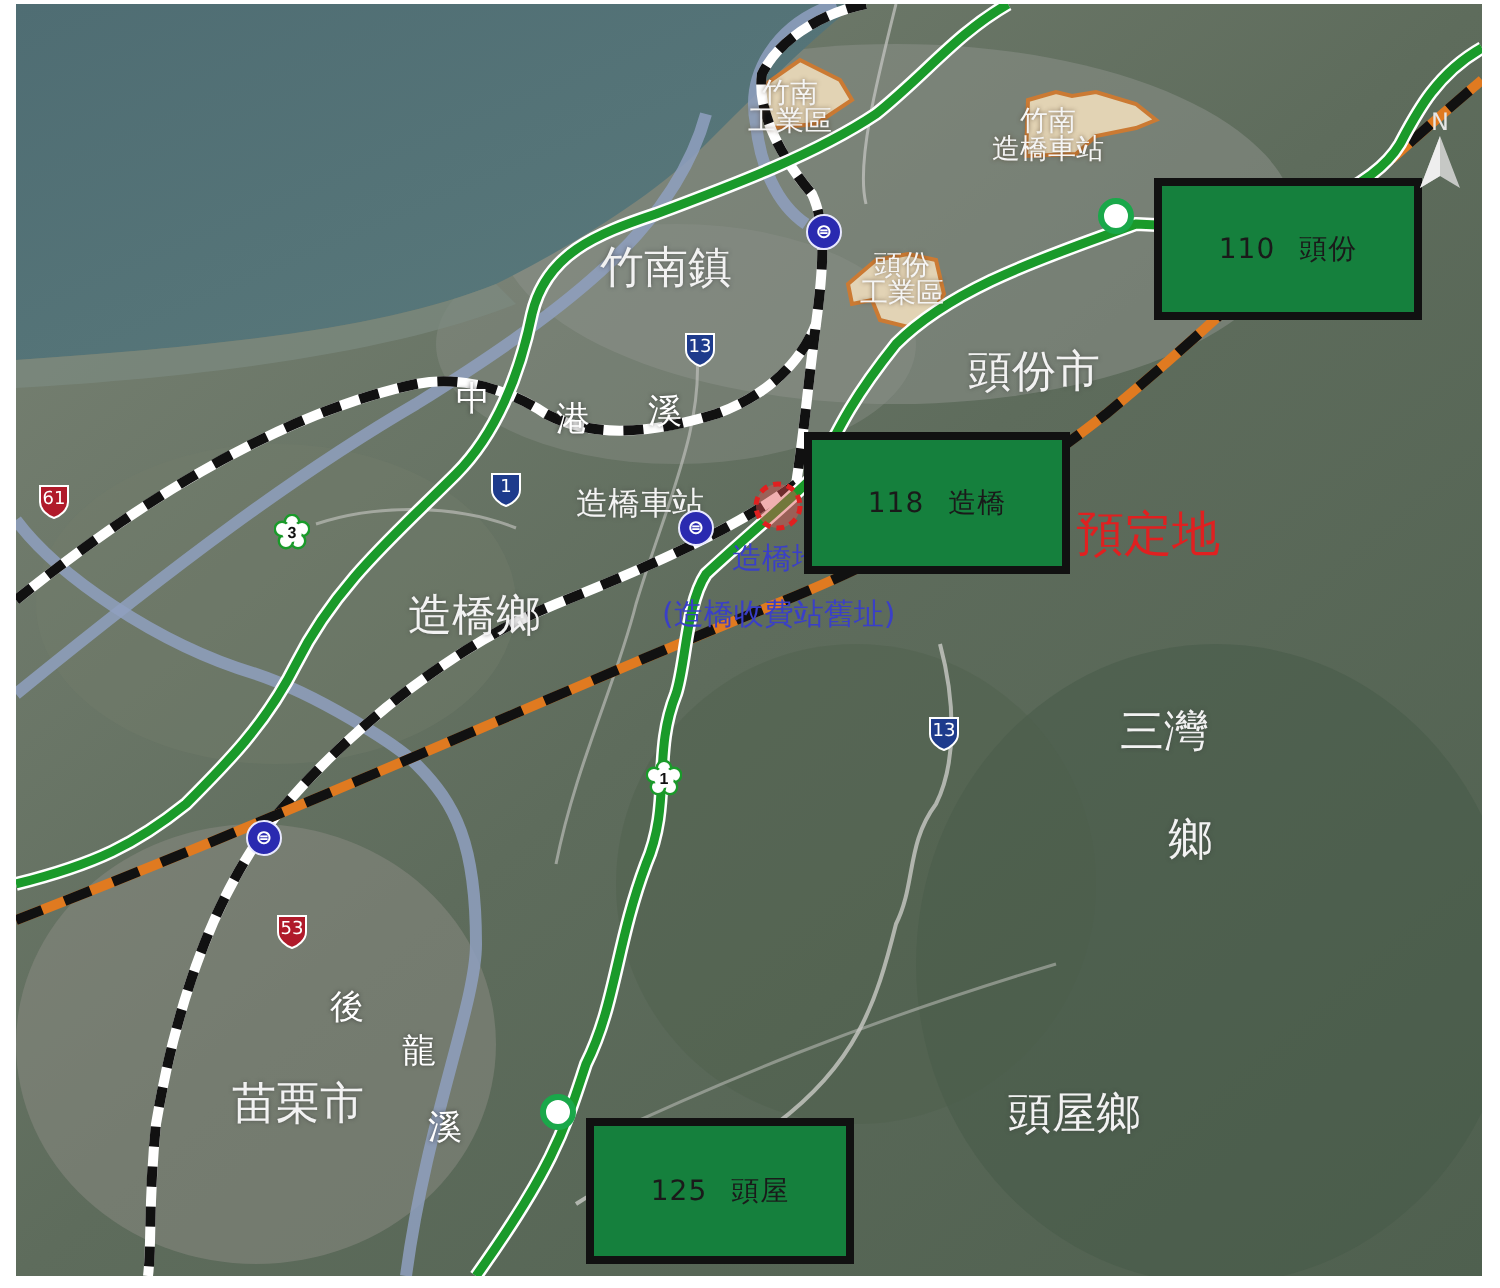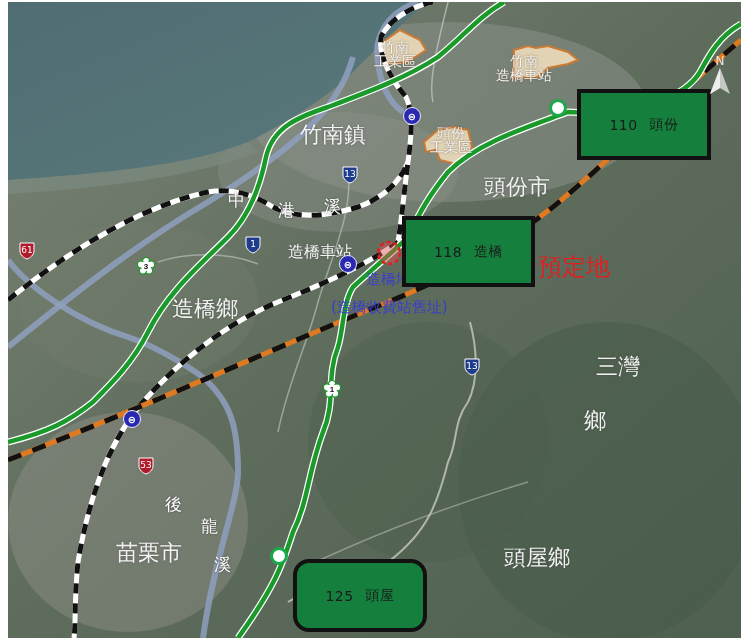--- a/index.html
+++ b/index.html
@@ -101,22 +101,22 @@
     <path d="M496,0 C470,15 455,35 430,55 C400,75 360,90 320,105 C290,115 265,125 258,155 C252,185 240,215 220,235 C190,265 160,290 140,330 C125,360 105,380 85,400 C60,420 40,430 0,440" stroke="#1a9a2a" stroke-width="4.5" fill="none"></path>
 
     <path d="M733,22 C710,35 700,55 692,70 C680,90 640,115 560,110 C520,125 470,140 440,170 C420,195 412,210 400,235 C385,250 370,262 345,285 C335,300 335,330 330,345 C318,375 328,400 315,430 C300,470 300,500 285,530 C275,560 270,580 230,636" stroke="#ffffff" stroke-width="7" fill="none"></path>
     <path d="M733,22 C710,35 700,55 692,70 C680,90 640,115 560,110 C520,125 470,140 440,170 C420,195 412,210 400,235 C385,250 370,262 345,285 C335,300 335,330 330,345 C318,375 328,400 315,430 C300,470 300,500 285,530 C275,560 270,580 230,636" stroke="#1a9a2a" stroke-width="4.5" fill="none"></path>
 
     <circle cx="381" cy="251" r="11" fill="#e05050" fill-opacity="0.45" stroke="#e02020" stroke-width="2.5" stroke-dasharray="4 3"></circle>
   </svg>
 
   <div class="lbl place" style="left:292px; top:122px;">竹南鎮</div>
   <div class="lbl place" style="left:476px; top:174px;">頭份市</div>
-  <div class="lbl place" style="left:164px; top:296px;">造橋鄉</div>
-  <div class="lbl place" style="left:588px; top:354px;">三灣</div>
+  <div class="lbl place" style="left:196px; top:296px;">造橋鄉</div>
+  <div class="lbl place" style="left:552px; top:354px;">三灣</div>
   <div class="lbl place" style="left:576px; top:408px;">鄉</div>
   <div class="lbl place" style="left:496px; top:545px;">頭屋鄉</div>
   <div class="lbl place" style="left:108px; top:540px;">苗栗市</div>
 
   <div class="lbl zone" style="left:366px; top:38px;">
     <div>竹南</div>
     <div>工業區</div>
   </div>
   <div class="lbl zone" style="left:488px; top:52px;">
     <div>竹南</div>
@@ -205,21 +205,21 @@
   <div class="ic-dot" style="left:262px; top:545px;"></div>
 
   <div class="ic-box" style="left:569px; top:87px; width:134px; height:71px;">
     <span class="num">110</span>
     <span>頭份</span>
   </div>
   <div class="ic-box" style="left:394px; top:214px; width:133px; height:71px;">
     <span class="num">118</span>
     <span>造橋</span>
   </div>
-  <div class="ic-box" style="left:285px; top:557px; width:134px; height:73px;border-radius:16px;">
+  <div class="ic-box" style="left:285px; top:557px; width:134px; height:73px;">
     <span class="num">125</span>
     <span>頭屋</span>
   </div>
 
   <div class="north" style="left:697px; top:52px;">
     <div>N</div>
     <svg width="20" height="26" viewBox="0 0 20 26">
       <path d="M10,0 L20,26 L10,20 L0,26 Z" fill="#d8d8d8" opacity="0.85"></path>
       <path d="M10,0 L10,20 L0,26 Z" fill="#f2f2f2" opacity="0.9"></path>
     </svg>

